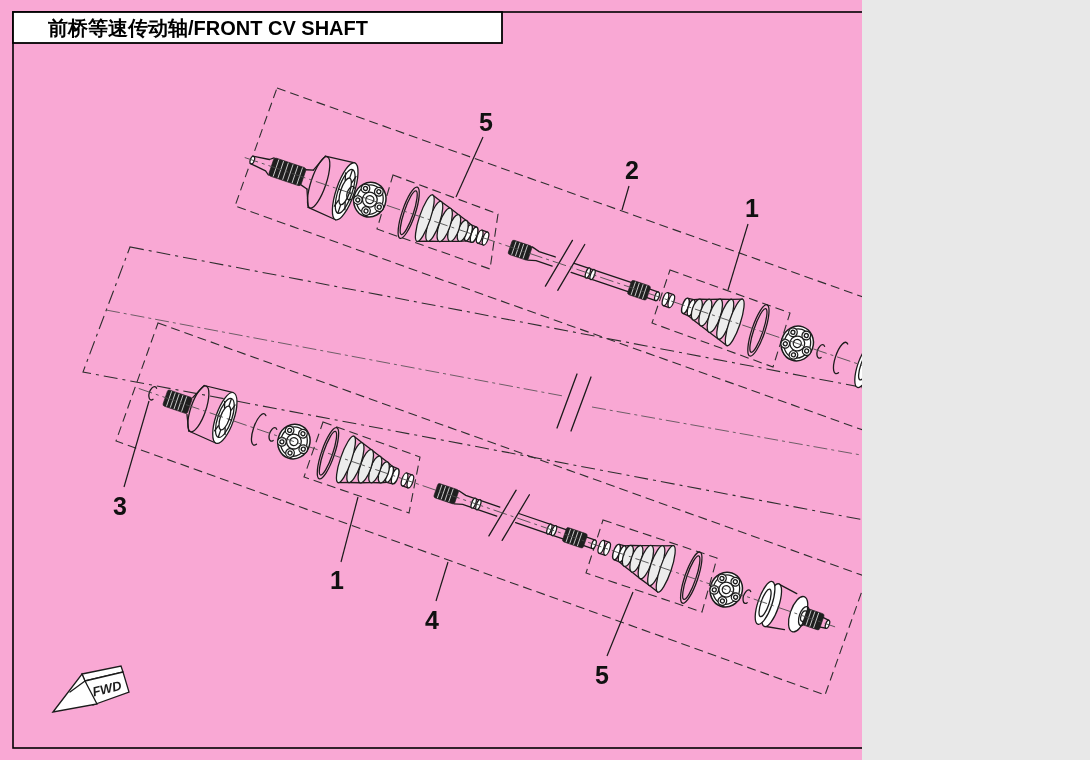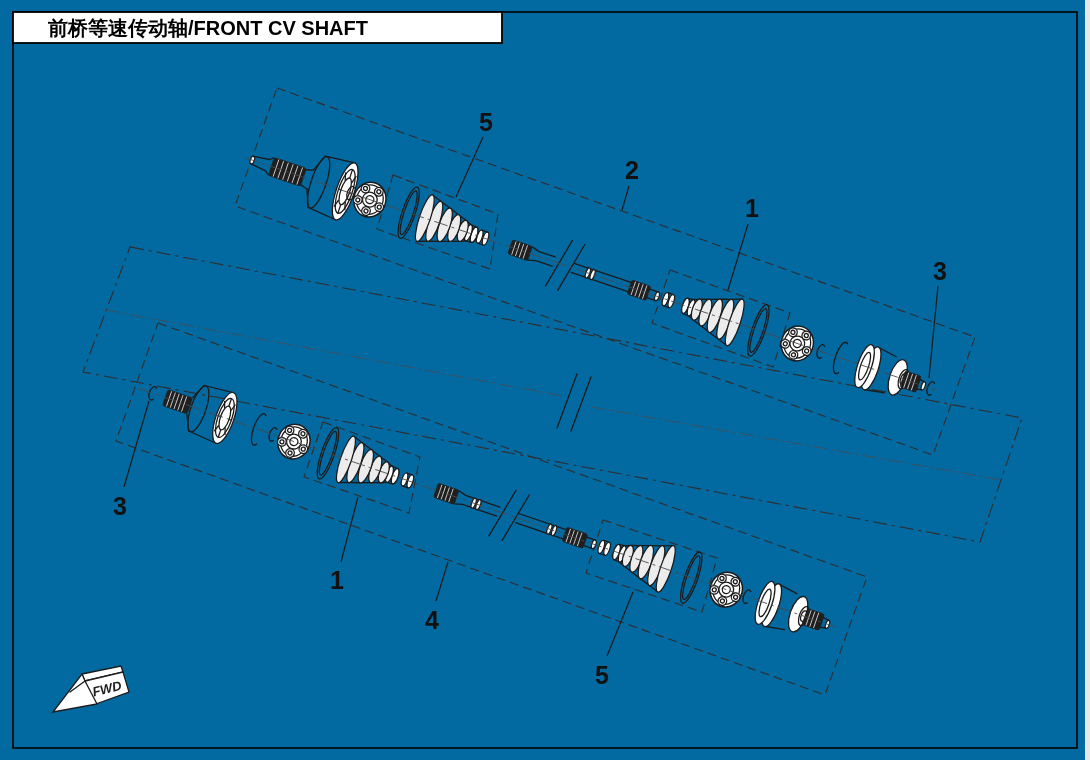--- a/index.html
+++ b/index.html
@@ -1,16 +1,16 @@
 <!DOCTYPE html>
 <html><head>
 <meta charset="utf-8">
 <style>
   html,body{margin:0;padding:0;background:#e8e8e8;}
-  .page{position:relative;width:1085px;height:760px;background:#0369a1;overflow:hidden;
+  .page{position:relative;width:862px;height:760px;background:#f9a8d4;overflow:hidden;
         font-family:"Liberation Sans", sans-serif;}
   svg{display:block;}
   .ln{fill:none;stroke:#1b1b1b;stroke-width:1.3;stroke-linecap:round;}
   .lnf{fill:#ffffff;stroke:#1b1b1b;stroke-width:1.3;}
   .dk{fill:#1f1f1f;stroke:#1f1f1f;stroke-width:.6;}
   .tick{fill:none;stroke:#ffffff;stroke-width:.8;opacity:.85;}
   .boot{fill:#ececec;stroke:#1b1b1b;stroke-width:1.3;}
   .boxd{fill:none;stroke:#2e2e2e;stroke-width:1.1;stroke-dasharray:9 5;}
   .boxA{fill:none;stroke:#2e2e2e;stroke-width:1.1;stroke-dasharray:14 5 3 5;}
   .cl{fill:none;stroke:#4a4a4a;stroke-width:.8;stroke-dasharray:14 4 3 4;}

